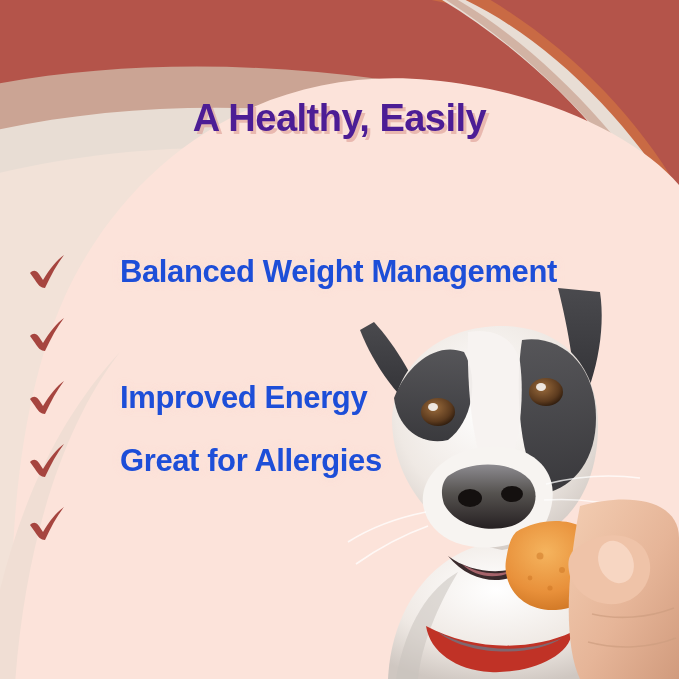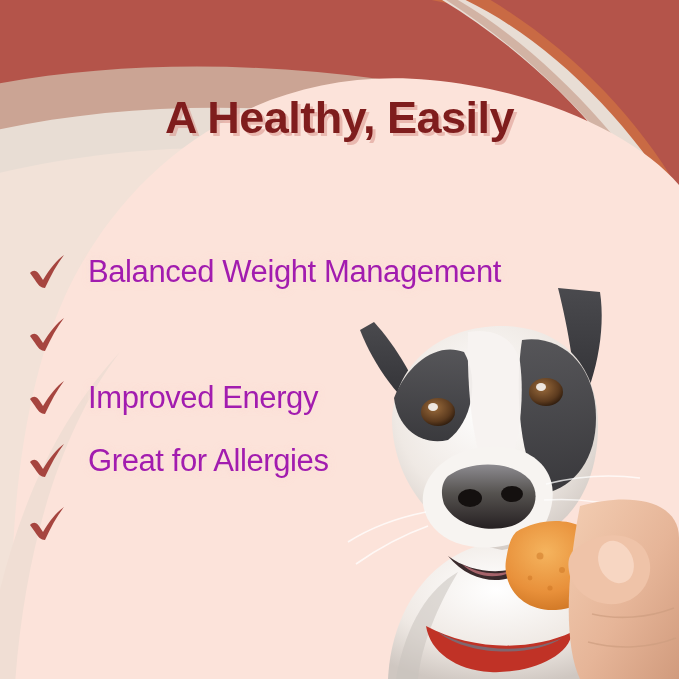--- a/index.html
+++ b/index.html
@@ -41,25 +41,25 @@
   .headline {
     position: absolute;
     left: 0;
     top: 88px;
     width: 679px;
     text-align: center;
     z-index: 5;
   }
   .headline-line {
     display: block;
-    font-size: 45px;
+    font-size: 38px;
     font-weight: 700;
     line-height: 60px;
     letter-spacing: -0.5px;
-    color: #7f1d1d;
+    color: #4c1d95;
     text-shadow: 3px 3px 0 rgba(216,150,140,0.55);
     white-space: nowrap;
   }
 
   
   .benefits {
     position: absolute;
     left: 0;
     top: 240px;
     width: 679px;
@@ -74,25 +74,26 @@
   }
   .check-icon {
     flex: 0 0 auto;
     width: 46px;
     height: 46px;
     display: block;
     margin-right: 18px;
   }
   .benefit-label {
     font-size: 31px;
-    font-weight: 400;
+    font-weight: 700;
     letter-spacing: -0.4px;
-    color: #a21caf;
+    color: #1d4ed8;
     white-space: nowrap;
     text-shadow: 0 0 5px rgba(252,227,218,0.95), 0 0 9px rgba(252,227,218,0.75);
+    margin-left: 32px;
   }
 </style>
 </head>
 <body>
 
 <div class="canvas">
 
   <svg class="bg-art" viewBox="0 0 679 679" preserveAspectRatio="none">
     <defs>
       <clipPath id="frameClip">

